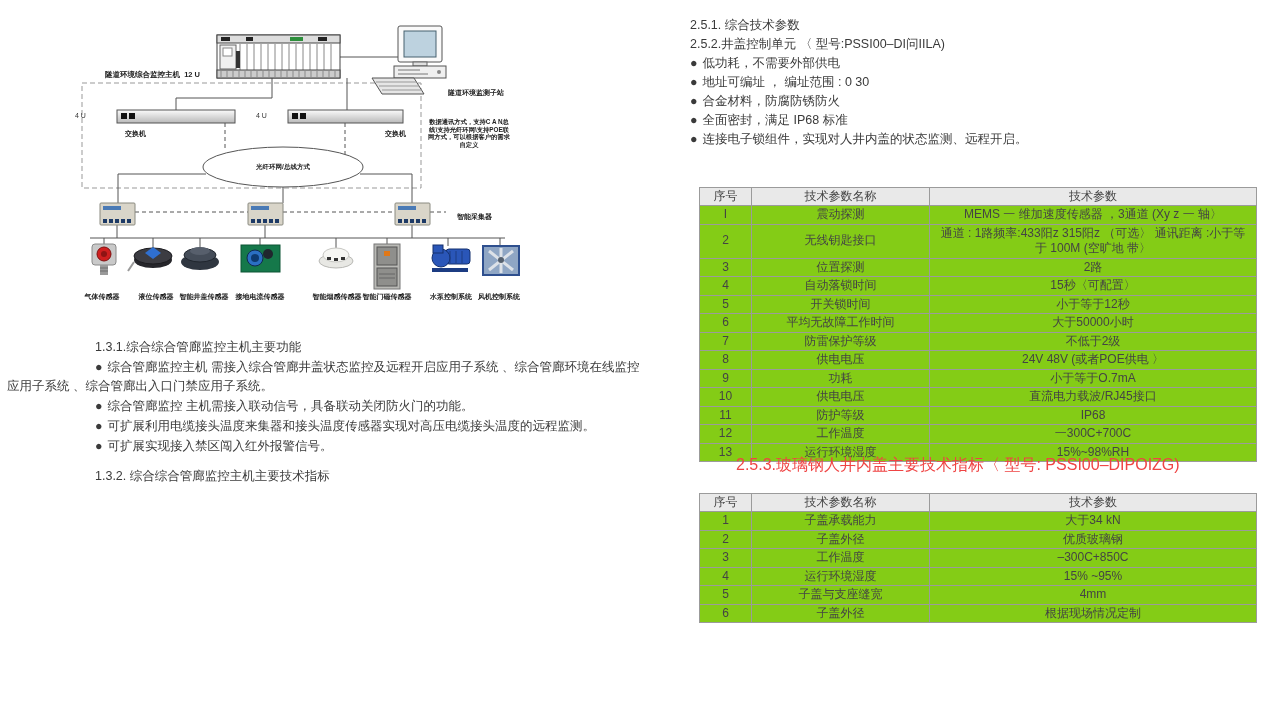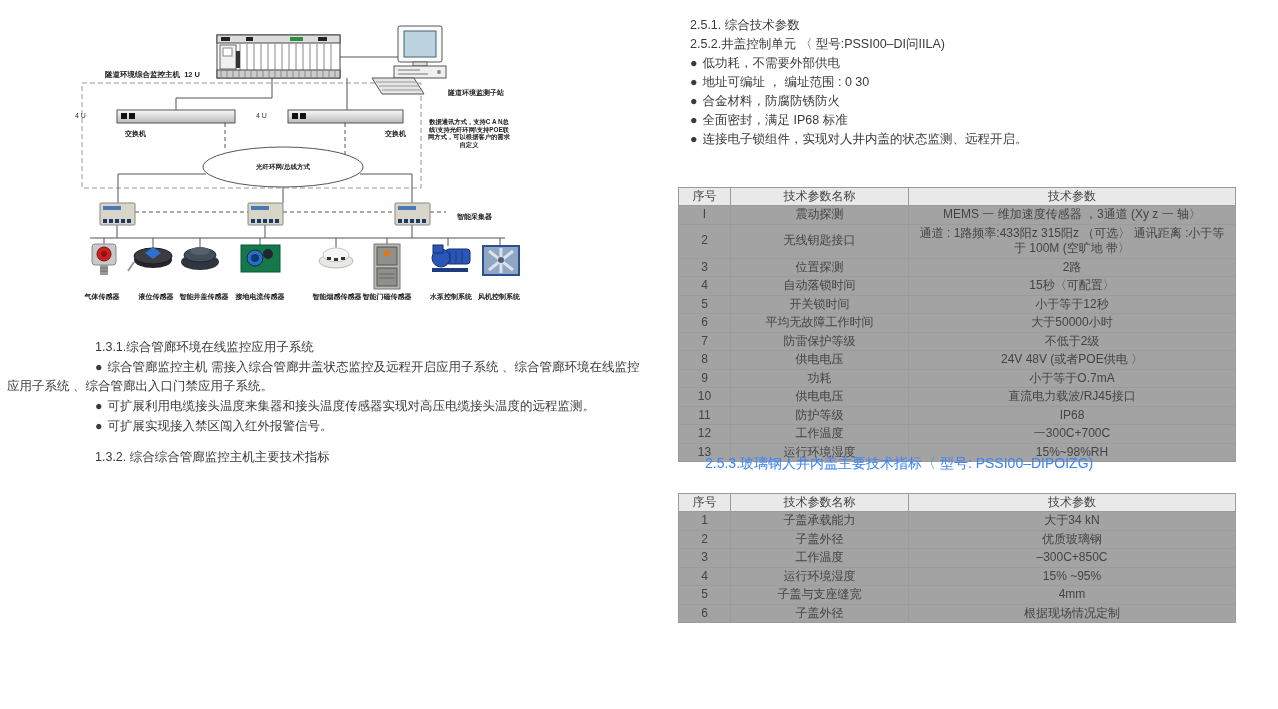--- a/index.html
+++ b/index.html
@@ -19,23 +19,23 @@
     font-weight:bold;color:#222;text-align:center;
   }
   
   .left-text{position:absolute;left:7px;top:338px;width:642px;font-size:12.5px;line-height:19.7px;color:#3a3a3a;}
   .left-text p{margin:0;text-indent:88px;}
   .left-text .sec-gap{margin-top:11px;}
   .dot{margin-right:5px;}
   
   .right-text{position:absolute;left:690px;top:16px;width:548px;font-size:12.5px;line-height:19px;color:#3a3a3a;}
   .right-text p{margin:0;text-indent:0;}
-  .heading-253{position:absolute;left:705px;top:455px;font-size:14px;color:#3b82f6;}
+  .heading-253{position:absolute;left:736px;top:455px;font-size:16px;color:#ef4444;}
   
-  table.param{position:absolute;left:678px;border-collapse:collapse;table-layout:fixed;width:557px;background:#a3a3a3;}
+  table.param{position:absolute;left:699px;border-collapse:collapse;table-layout:fixed;width:557px;background:#84cc16;}
   table.param th, table.param td{
     border:1px solid #9b9b9b;font-size:12px;font-weight:normal;color:#444;
     text-align:center;vertical-align:middle;padding:1px 6px;height:15px;line-height:15px;
   }
   table.param td{line-height:15.5px;}
   table.param th{background:#e9e9e9;}
   #table1{top:187px;}
   #table2{top:493px;}
   col.c1{width:52px;} col.c2{width:178px;} col.c3{width:327px;}
 </style>
@@ -256,23 +256,24 @@
   <span class="dlabel center" style="left:156px;top:292px;">液位传感器</span>
   <span class="dlabel center" style="left:204px;top:292px;">智能井盖传感器</span>
   <span class="dlabel center" style="left:260px;top:292px;">接地电流传感器</span>
   <span class="dlabel center" style="left:337px;top:292px;">智能烟感传感器</span>
   <span class="dlabel center" style="left:387px;top:292px;">智能门磁传感器</span>
   <span class="dlabel center" style="left:451px;top:292px;">水泵控制系统</span>
   <span class="dlabel center" style="left:499px;top:292px;">风机控制系统</span>
 </div>
 
 <div class="left-text">
-  <p>1.3.1.综合管廊环境在线监控应用子系统</p>
+  <p>1.3.1.综合综合管廊监控主机主要功能</p>
   <div>
       <p class="li"><span class="dot">●</span><span>综合管廊监控主机 需接入综合管廊井盖状态监控及远程开启应用子系统 、综合管廊环境在线监控应用子系统 、综合管廊出入口门禁应用子系统。</span></p>
+      <p class="li"><span class="dot">●</span><span>综合管廊监控 主机需接入联动信号，具备联动关闭防火门的功能。</span></p>
       <p class="li"><span class="dot">●</span><span>可扩展利用电缆接头温度来集器和接头温度传感器实现对高压电缆接头温度的远程监测。</span></p>
       <p class="li"><span class="dot">●</span><span>可扩展实现接入禁区闯入红外报警信号。</span></p>
     </div>
   <p class="sec-gap">1.3.2. 综合综合管廊监控主机主要技术指标</p>
 </div>
 
 <div class="right-text">
   <p>2.5.1. 综合技术参数</p>
   <p>2.5.2.井盖控制单元 〈 型号:PSSI00–DI问IILA)</p>
   <div>

